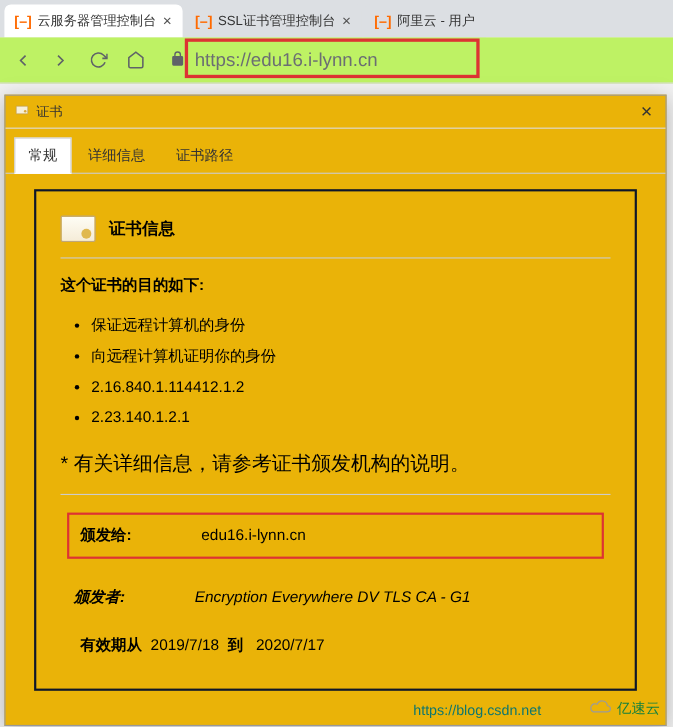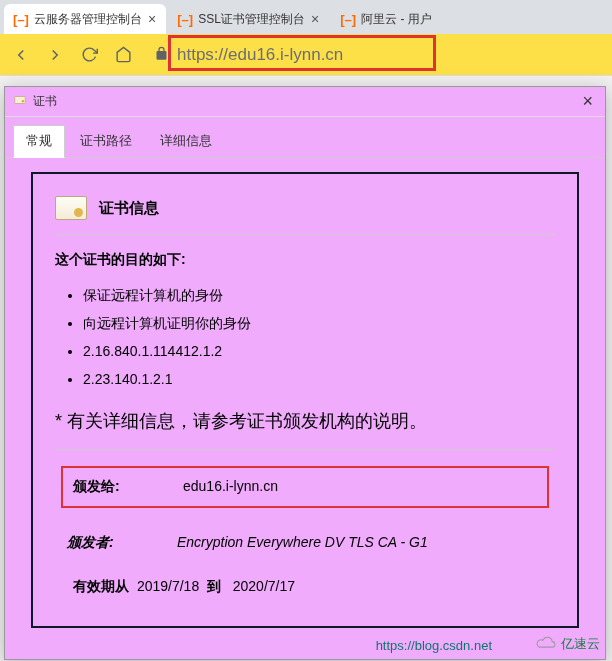--- a/index.html
+++ b/index.html
@@ -48,21 +48,21 @@
       text-overflow: ellipsis;
       flex: 1;
     }
     .tab-close {
       font-size: 14px;
       color: #555;
       cursor: pointer;
     }
     
     .nav-bar {
-      background: #fde047;
+      background: #bef264;
       height: 42px;
       display: flex;
       align-items: center;
       padding: 0 8px;
       border-bottom: 1px solid #ddd;
       position: relative;
       gap: 8px;
     }
     .nav-btn {
       width: 26px; height: 26px;
@@ -92,21 +92,21 @@
       height: 36px;
       pointer-events: none;
     }
     
     .cert-dialog {
       position: absolute;
       left: 4px;
       top: 86px;
       width: 602px;
       height: 574px;
-      background: #f0abfc;
+      background: #eab308;
       border: 1px solid #999;
       box-shadow: 0 4px 18px rgba(0,0,0,0.25);
     }
     .cert-titlebar {
       height: 30px;
       display: flex;
       align-items: center;
       padding: 0 8px;
       border-bottom: 1px solid #ddd;
       font-size: 12px;
@@ -254,22 +254,22 @@
             <circle cx="17" cy="14" r="2" fill="#d9a63a"></circle>
           </svg>
       </span>
       <span>证书</span>
     </div>
     <span class="ctl-close">×</span>
   </div>
 
   <div class="cert-tabs">
     <div class="ctab active">常规</div>
+    <div class="ctab">详细信息</div>
     <div class="ctab">证书路径</div>
-    <div class="ctab">详细信息</div>
   </div>
 
   <div class="cert-body">
     <div class="cert-info-hdr">
       <span class="cert-icon"></span>
       <span class="cert-hdr-title">证书信息</span>
     </div>
     <hr class="cert-divider">
 
     <div class="purpose-title">这个证书的目的如下:</div>

